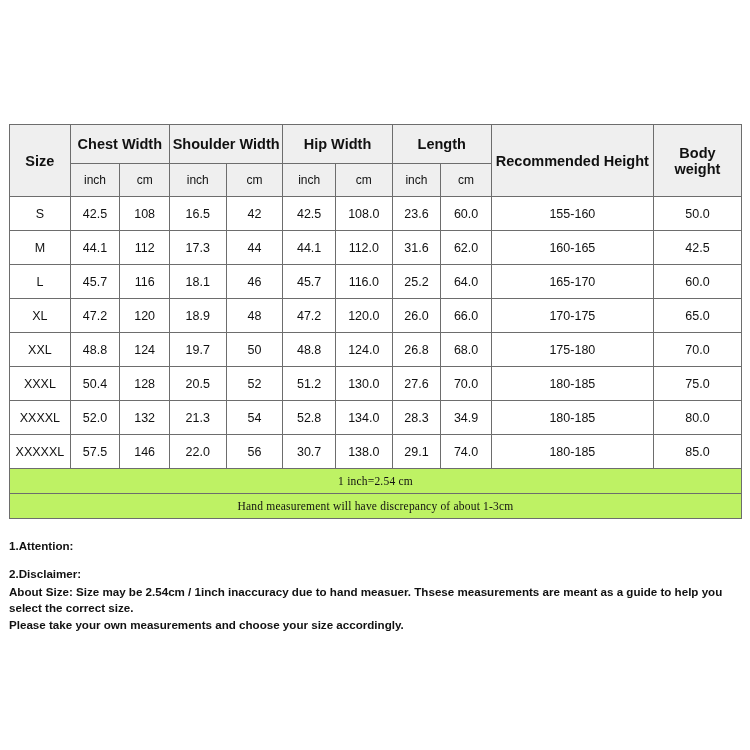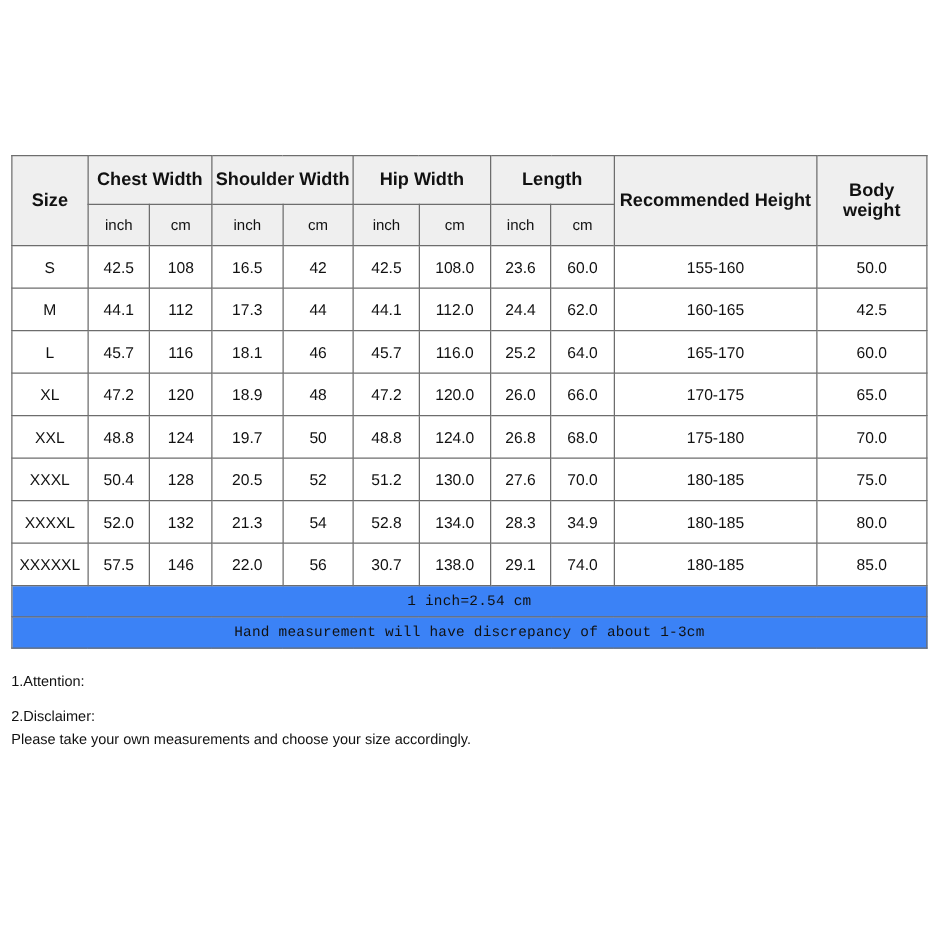--- a/index.html
+++ b/index.html
@@ -54,41 +54,42 @@
     height: 31px;
     font-size: 12.5px;
     background: #ffffff;
   }
   tr.data-row td.size-cell {
     font-size: 12.5px;
   }
   tr.note-row td {
     height: 22px;
     font-size: 11.5px;
-    font-family: Liberation Mono, monospace;
+    font-family: Liberation Serif, serif;
     letter-spacing: 0.2px;
-    background: #3b82f6;
+    background: #bef264;
   }
   .notes {
     position: absolute;
     left: 9px;
     top: 538px;
     width: 735px;
     font-size: 11.6px;
     line-height: 1.45;
     color: #111111;
   }
   .notes .block {
     margin-bottom: 11px;
   }
   .notes .title {
     margin-bottom: 1px;
   }
   .notes p {
     margin: 0;
+    font-weight: bold;
   }
 </style>
 </head>
 <body>
 
 <div class="page">
 
   <div class="table-wrap">
     <table class="size-table">
       <colgroup>
@@ -140,21 +141,21 @@
           <td>50.0</td>
         </tr>
         <tr class="data-row">
           <td class="size-cell">M</td>
           <td>44.1</td>
           <td>112</td>
           <td>17.3</td>
           <td>44</td>
           <td>44.1</td>
           <td>112.0</td>
-          <td>24.4</td>
+          <td>31.6</td>
           <td>62.0</td>
           <td>160-165</td>
           <td>42.5</td>
         </tr>
         <tr class="data-row">
           <td class="size-cell">L</td>
           <td>45.7</td>
           <td>116</td>
           <td>18.1</td>
           <td>46</td>
@@ -239,17 +240,18 @@
       </tbody>
     </table>
   </div>
 
   <div class="notes">
     <div class="block">
       <p class="title">1.Attention:</p>
     </div>
     <div class="block">
       <p class="title">2.Disclaimer:</p>
+      <p>About Size: Size may be 2.54cm / 1inch inaccuracy due to hand measuer. Thsese measurements are meant as a guide to help you select the correct size.</p>
       <p>Please take your own measurements and choose your size accordingly.</p>
     </div>
   </div>
 
 </div>
 
 </body></html>

